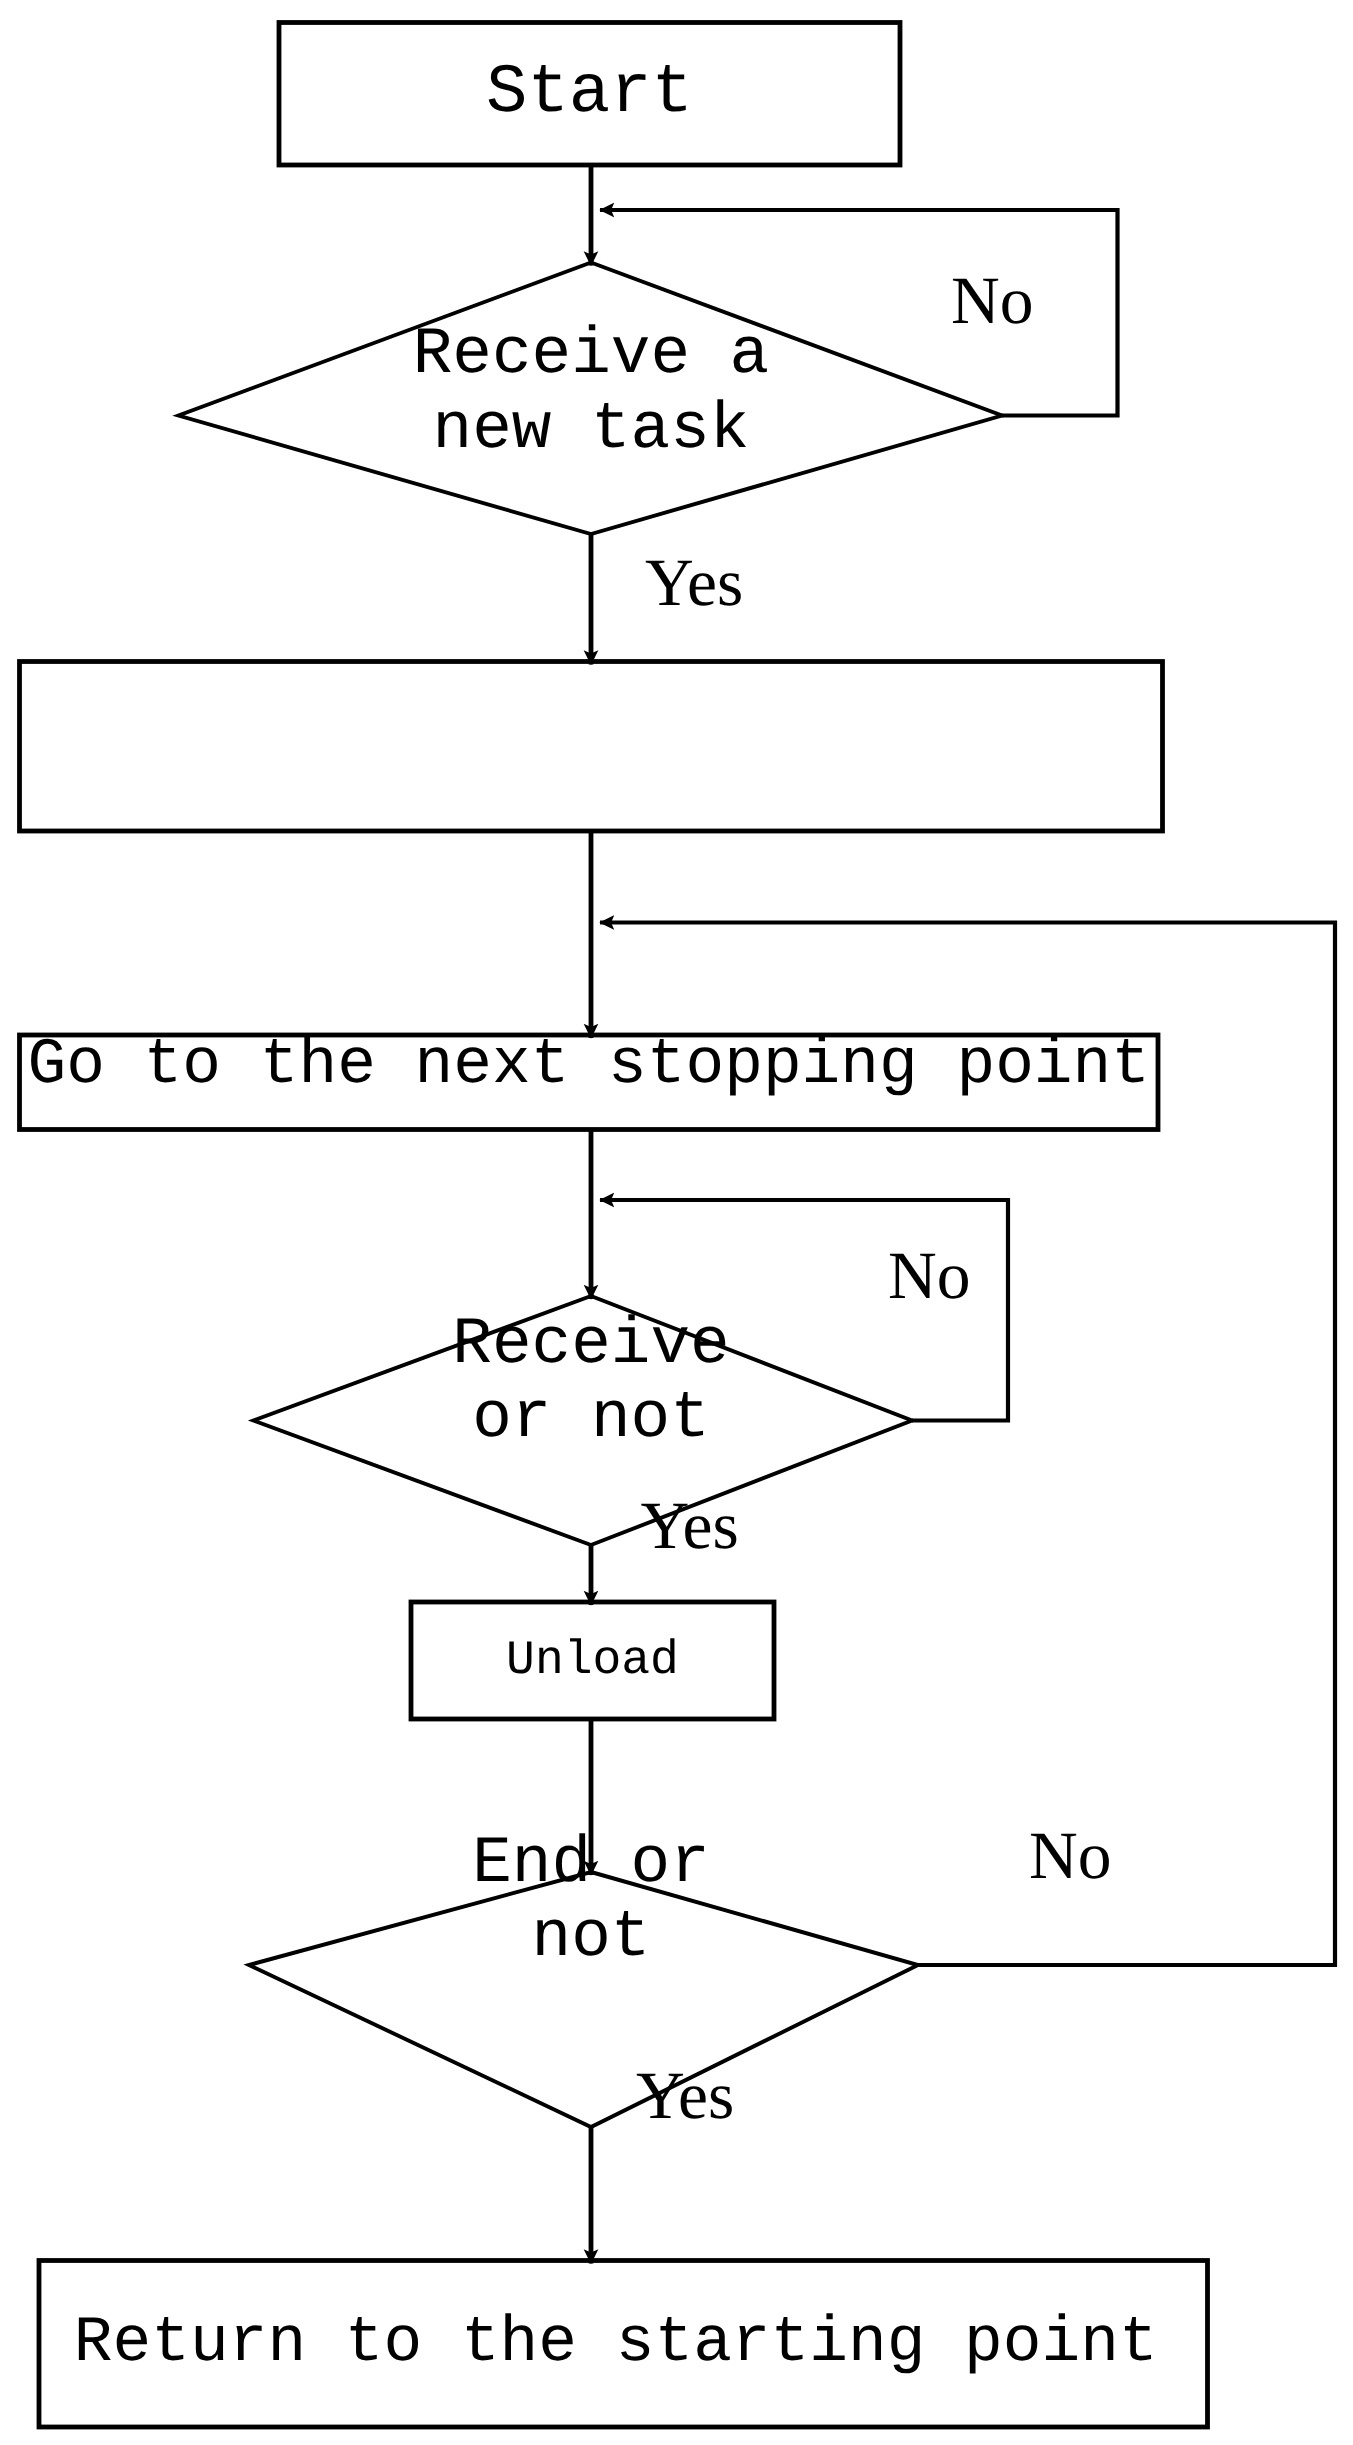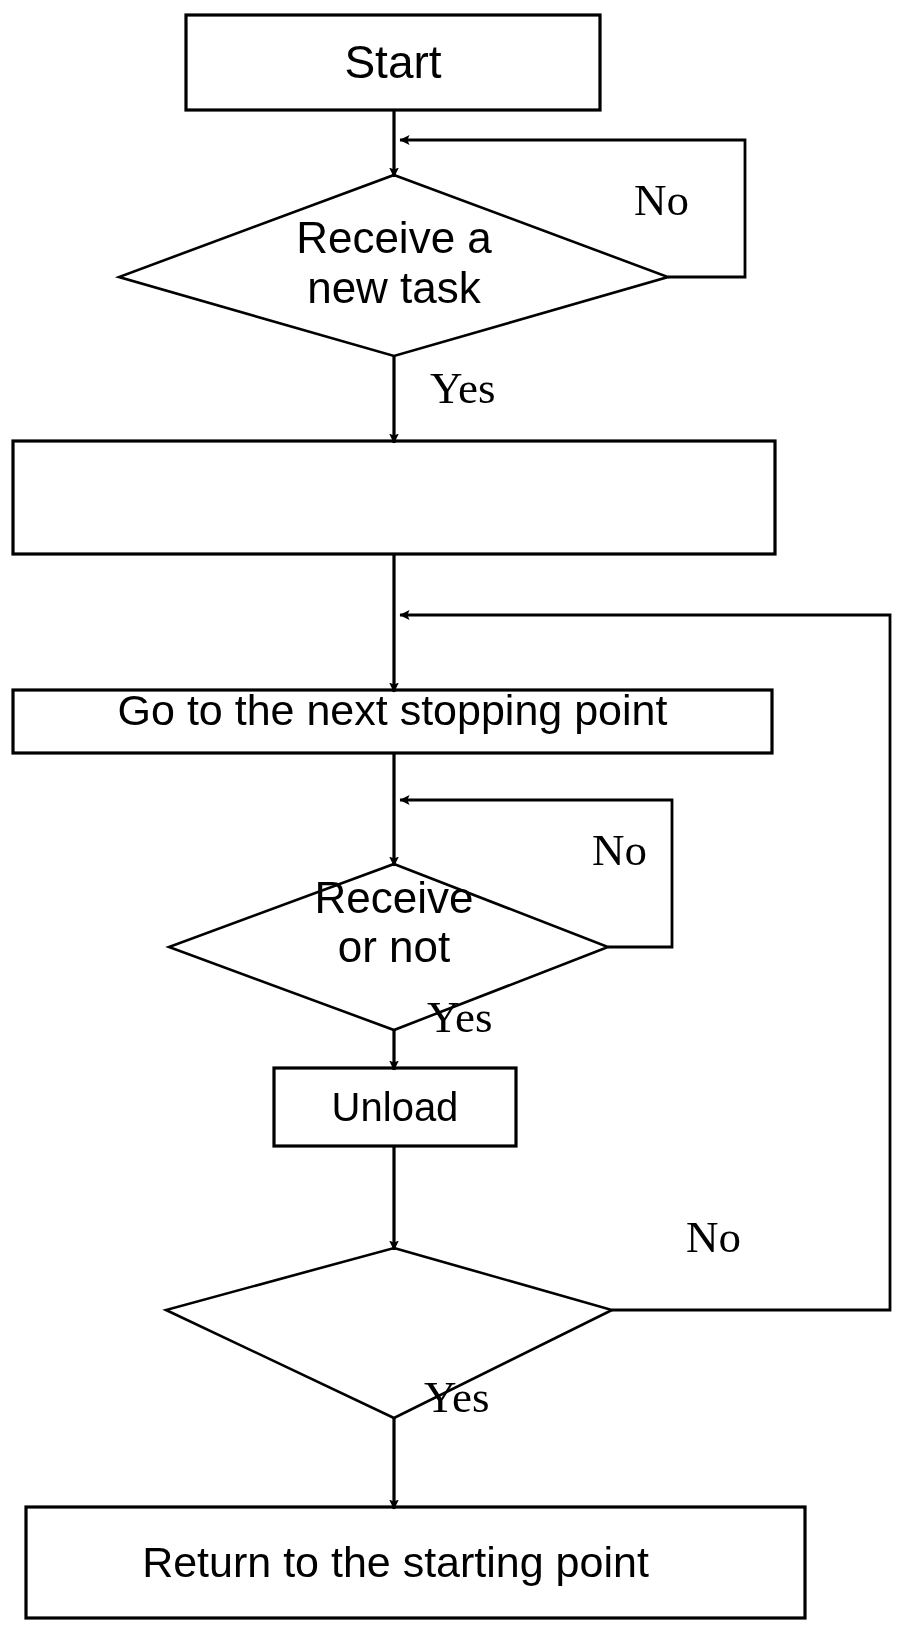--- a/index.html
+++ b/index.html
@@ -26,21 +26,21 @@
     width: 902px;
     height: 1630px;
   }
   .node-label {
     position: absolute;
     display: flex;
     align-items: center;
     justify-content: center;
     text-align: center;
     line-height: 1.12;
-    font-family: Liberation Sans, sans-serif;
+    font-family: Liberation Mono, monospace;
     color: #000000;
     pointer-events: none;
     white-space: pre-line;
   }
   .edge-label {
     position: absolute;
     font-family: "Liberation Serif", "DejaVu Serif", serif;
     color: #000000;
     line-height: 1;
     white-space: nowrap;
@@ -98,24 +98,26 @@
 
   <div class="node-label" style="left:199px; top:200px; width:390px; height:125px; font-size:44px;">Receive a
 new task</div>
 
 
   <div class="node-label" style="left:13px; top:688px; width:759px; height:44px; font-size:43px;">Go to the next stopping point</div>
 
   <div class="node-label" style="left:229px; top:857px; width:330px; height:130px; font-size:44px;">Receive
 or not</div>
 
-  <div class="node-label" style="left:274px; top:1068px; width:242px; height:78px; font-size:40px;">Unload</div>
+  <div class="node-label" style="left:274px; top:1068px; width:242px; height:78px; font-size:32px;">Unload</div>
 
+  <div class="node-label" style="left:229px; top:1203px; width:330px; height:130px; font-size:44px;">End or
+not</div>
 
-  <div class="node-label" style="left:26px; top:1507px; width:739px; height:111px; font-size:43px;">Return to the starting point</div>
+  <div class="node-label" style="left:26px; top:1507px; width:739px; height:111px; font-size:43px;padding-left:15px;">Return to the starting point</div>
 
   <div class="edge-label" style="left:634px; top:178px; font-size:45px;">No</div>
 
   <div class="edge-label" style="left:430px; top:366px; font-size:45px;">Yes</div>
 
   <div class="edge-label" style="left:592px; top:828px; font-size:45px;">No</div>
 
   <div class="edge-label" style="left:427px; top:995px; font-size:45px;">Yes</div>
 
   <div class="edge-label" style="left:686px; top:1215px; font-size:45px;">No</div>

